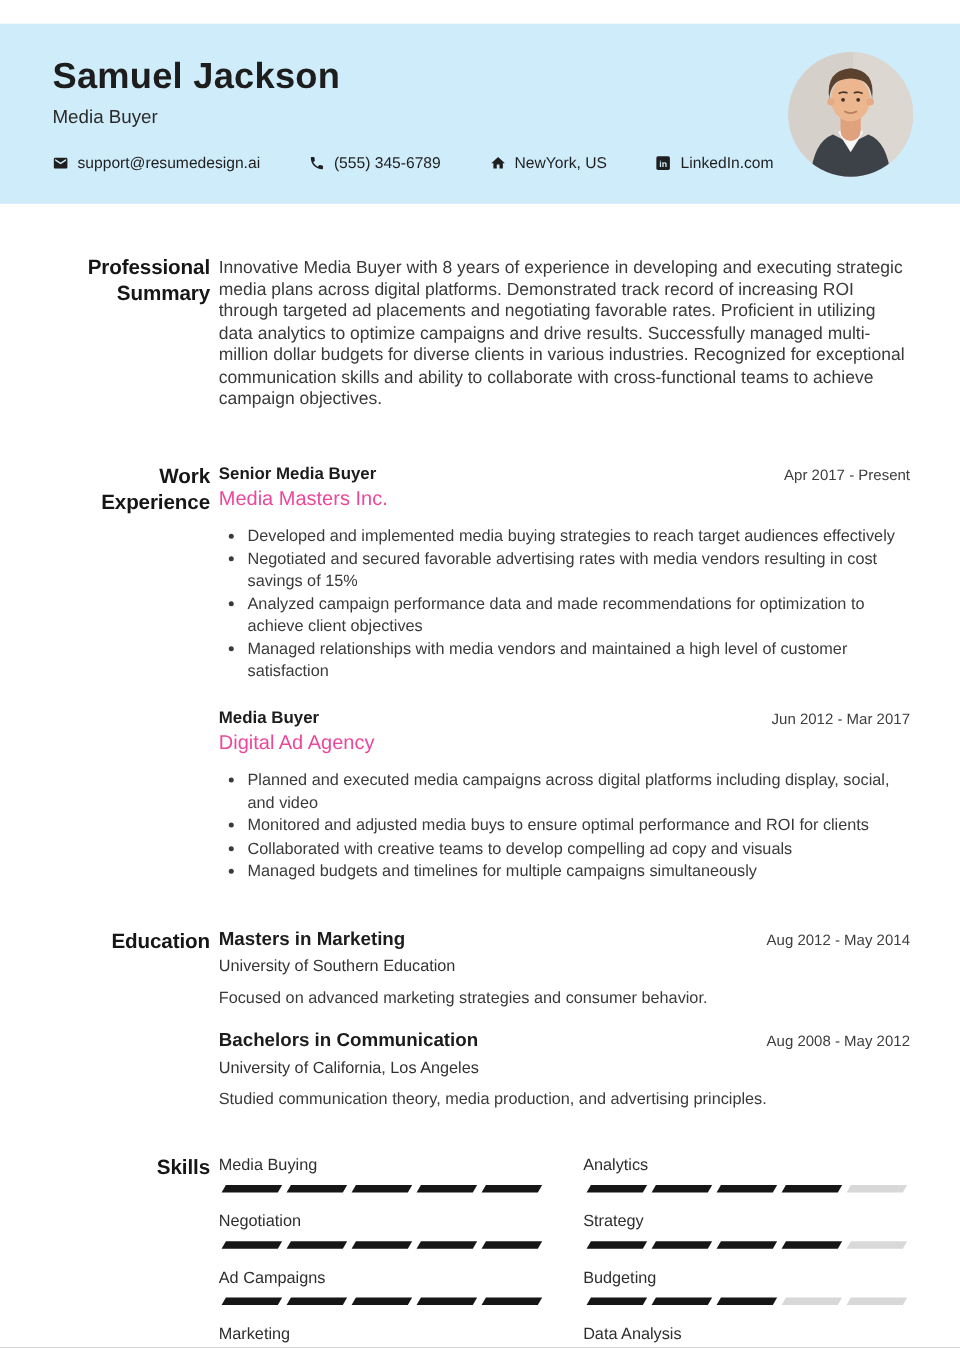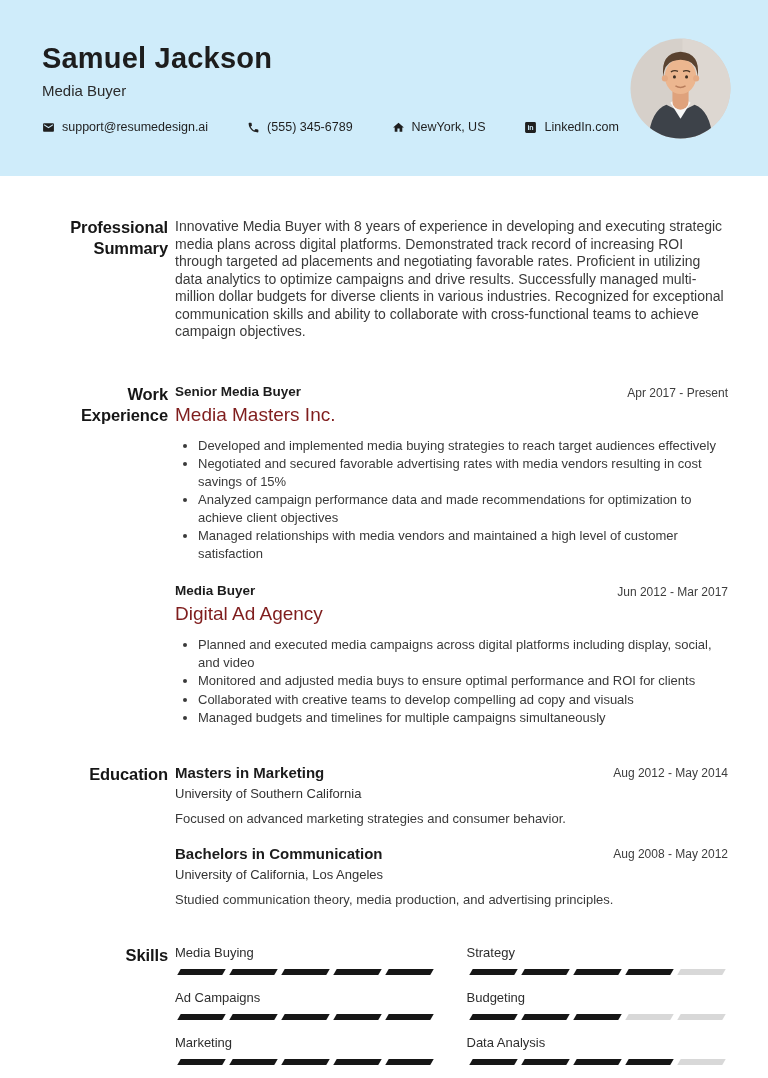--- a/index.html
+++ b/index.html
@@ -3,23 +3,24 @@
 <meta charset="utf-8">
 <style>
   * { box-sizing: border-box; }
   body { margin: 0; background: #888; }
   .page {
     width: 768px; height: 1078px; background: #fff; overflow: hidden;
     font-family: "Liberation Sans", sans-serif; margin: 0 auto;
   }
   
   .header {
-    height: 176px; background: var(--header-bg, #cfecfa);
+    height: 144px; background: var(--header-bg, #cfecfa);
     display: flex; align-items: center; justify-content: space-between;
     padding: 0 37px 0 42px;
+    margin-top: 19px;
   }
   .name { font-size: 29px; font-weight: 700; margin: 0; color: var(--text-dark, #1d1d1d); letter-spacing: .2px; }
   .subtitle { font-size: 15px; margin-top: 7px; color: #2b2b2b; }
   .contacts { display: flex; gap: 39px; margin-top: 21px; align-items: center; }
   .contact { display: flex; align-items: center; gap: 7px; font-size: 12.5px; color: #1f1f1f; white-space: nowrap; }
   .contact svg { width: 13px; height: 13px; fill: #1f1f1f; flex: 0 0 auto; }
   .avatar { width: 101px; height: 101px; flex: 0 0 auto; }
   .avatar svg { width: 100%; height: 100%; display: block; }
   
   main { padding: 0 40px; }
@@ -28,21 +29,21 @@
   .sec-summary   { margin-top: 41px; }
   .sec-work      { margin-top: 43px; }
   .sec-education { margin-top: 36px; }
   .sec-skills    { margin-top: 38px; }
   .summary-text { margin: 1px 0 0; font-size: 14px; line-height: 17.5px; color: var(--text-body, #3a3a3a); }
   
   .job { margin-bottom: 21px; }
   .job:last-child { margin-bottom: 0; }
   .job-head { display: flex; justify-content: space-between; align-items: flex-start; }
   .job-title { font-size: 13.5px; font-weight: 700; color: #1c1c1c; }
-  .job-company { font-size: 19px; color: #7f1d1d; margin-top: 5px; }
+  .job-company { font-size: 16px; color: #ec4899; margin-top: 5px; }
   .job-dates { font-size: 12px; color: #3d3d3d; padding-top: 2px; white-space: nowrap; }
   .bullets { margin: 11px 0 0; padding-left: 23px; color: var(--text-body, #3a3a3a); }
   .bullets li { font-size: 13px; line-height: 17.5px; margin-bottom: 1px; }
   
   .edu { margin-bottom: 19px; }
   .edu:last-child { margin-bottom: 0; }
   .edu-head { display: flex; justify-content: space-between; align-items: flex-start; }
   .edu-degree { font-size: 15px; font-weight: 700; color: #1c1c1c; }
   .edu-school { font-size: 13px; color: #333; margin-top: 5px; }
   .edu-desc { font-size: 13px; color: var(--text-body, #3a3a3a); margin-top: 10px; }
@@ -175,21 +176,21 @@
     <section class="sec sec-education">
       <div class="sec-label">
         <div>Education</div>
       </div>
       <div class="sec-body">
 
           <article class="edu">
             <div class="edu-head">
               <div>
                 <div class="edu-degree">Masters in Marketing</div>
-                <div class="edu-school">University of Southern California</div>
+                <div class="edu-school">University of Southern Education</div>
               </div>
               <div class="job-dates">Aug 2012 - May 2014</div>
             </div>
             <div class="edu-desc">Focused on advanced marketing strategies and consumer behavior.</div>
           </article>
 
           <article class="edu">
             <div class="edu-head">
               <div>
                 <div class="edu-degree">Bachelors in Communication</div>
@@ -212,20 +213,30 @@
             <div class="skill-name">Media Buying</div>
             <div class="skill-bar">
               <span class="seg filled"></span>
               <span class="seg filled"></span>
               <span class="seg filled"></span>
               <span class="seg filled"></span>
               <span class="seg filled"></span>
             </div>
           </div>
 
+          <div class="skill">
+            <div class="skill-name">Negotiation</div>
+            <div class="skill-bar">
+              <span class="seg filled"></span>
+              <span class="seg filled"></span>
+              <span class="seg filled"></span>
+              <span class="seg filled"></span>
+              <span class="seg filled"></span>
+            </div>
+          </div>
 
           <div class="skill">
             <div class="skill-name">Ad Campaigns</div>
             <div class="skill-bar">
               <span class="seg filled"></span>
               <span class="seg filled"></span>
               <span class="seg filled"></span>
               <span class="seg filled"></span>
               <span class="seg filled"></span>
             </div>

